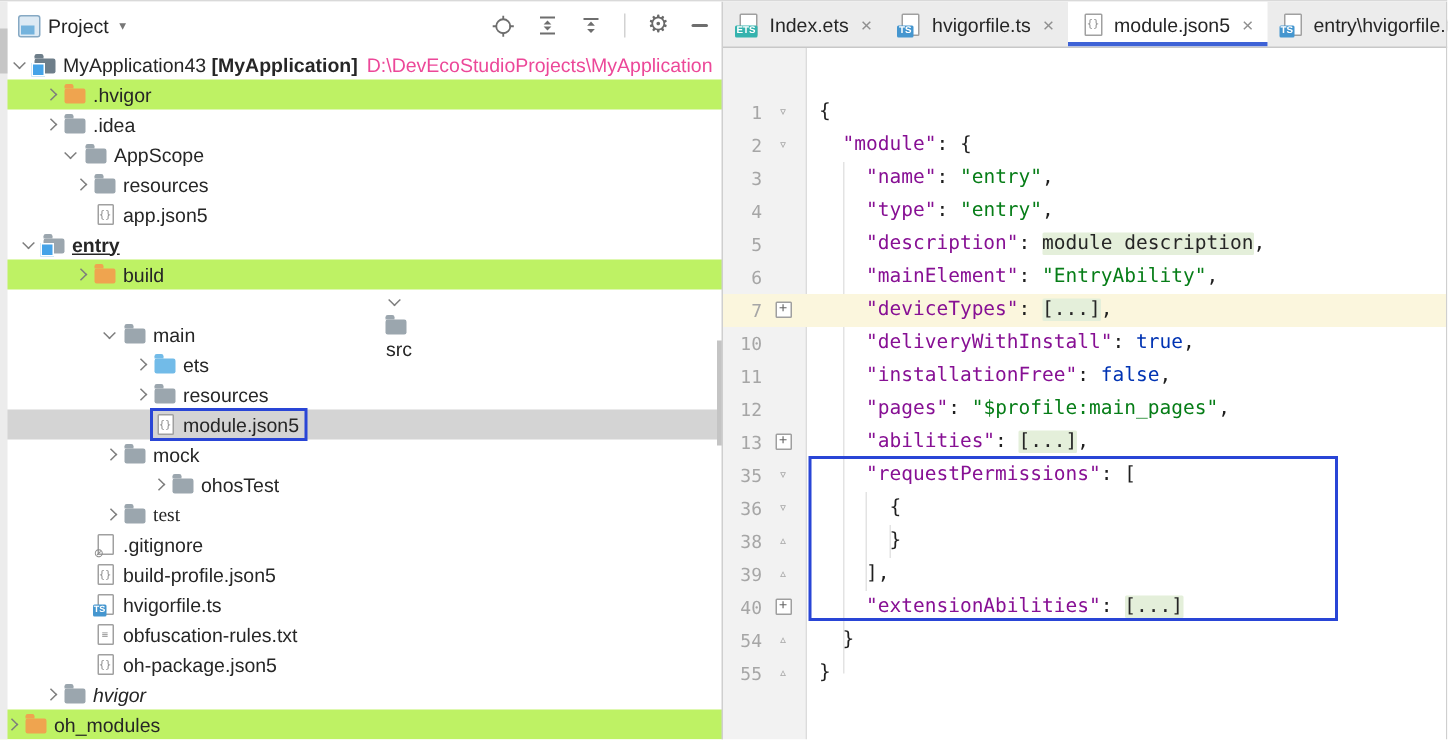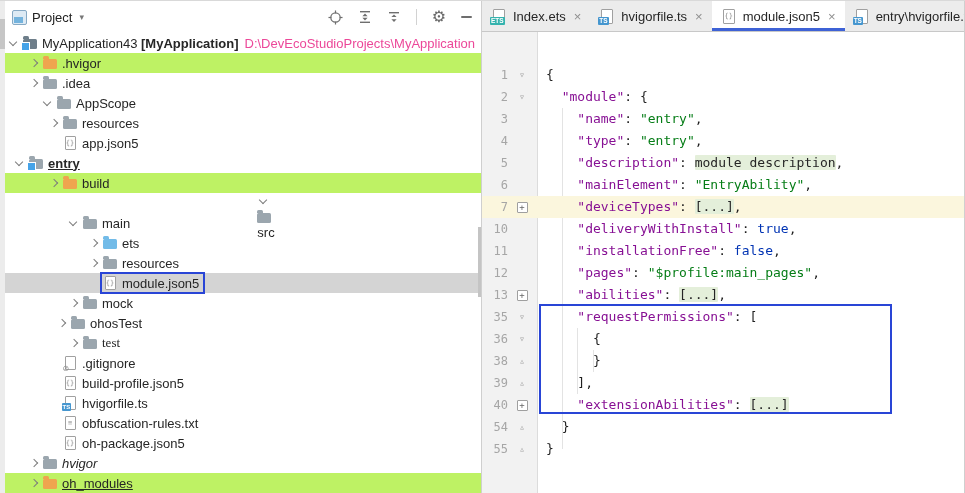--- a/index.html
+++ b/index.html
@@ -232,21 +232,21 @@
             <span class="tree-label">module.json5</span>
           </span>
         </div>
         <div class="tree-row" style="padding-left: 66px;">
           <span class="chev collapsed"></span>
           <span class="tree-icon">
             <div class="folder fg"></div>
           </span>
           <span class="tree-label">mock</span>
         </div>
-        <div class="tree-row" style="padding-left: 54px;">
+        <div class="tree-row" style="padding-left: 98px;">
           <span class="chev collapsed"></span>
           <span class="tree-icon">
             <div class="folder fg"></div>
           </span>
           <span class="tree-label">ohosTest</span>
         </div>
         <div class="tree-row" style="padding-left: 66px; font-family: Liberation Serif, serif;">
           <span class="chev collapsed"></span>
           <span class="tree-icon">
             <div class="folder fg"></div>
@@ -298,21 +298,21 @@
           </span>
           <span class="tree-label">oh-package.json5</span>
         </div>
         <div class="tree-row" style="padding-left: 26px; font-style: italic;">
           <span class="chev collapsed"></span>
           <span class="tree-icon">
             <div class="folder fg"></div>
           </span>
           <span class="tree-label">hvigor</span>
         </div>
-        <div class="tree-row hl-yellow" style="padding-left: 26px; text-decoration: underline;">
+        <div class="tree-row hl-yellow" style="">
           <span class="chev collapsed"></span>
           <span class="tree-icon">
             <div class="folder fo"></div>
           </span>
           <span class="tree-label">oh_modules</span>
         </div>
       </div>
     <div class="tree-scroll-track">
       <div class="tree-scroll-thumb"></div>
     </div>

